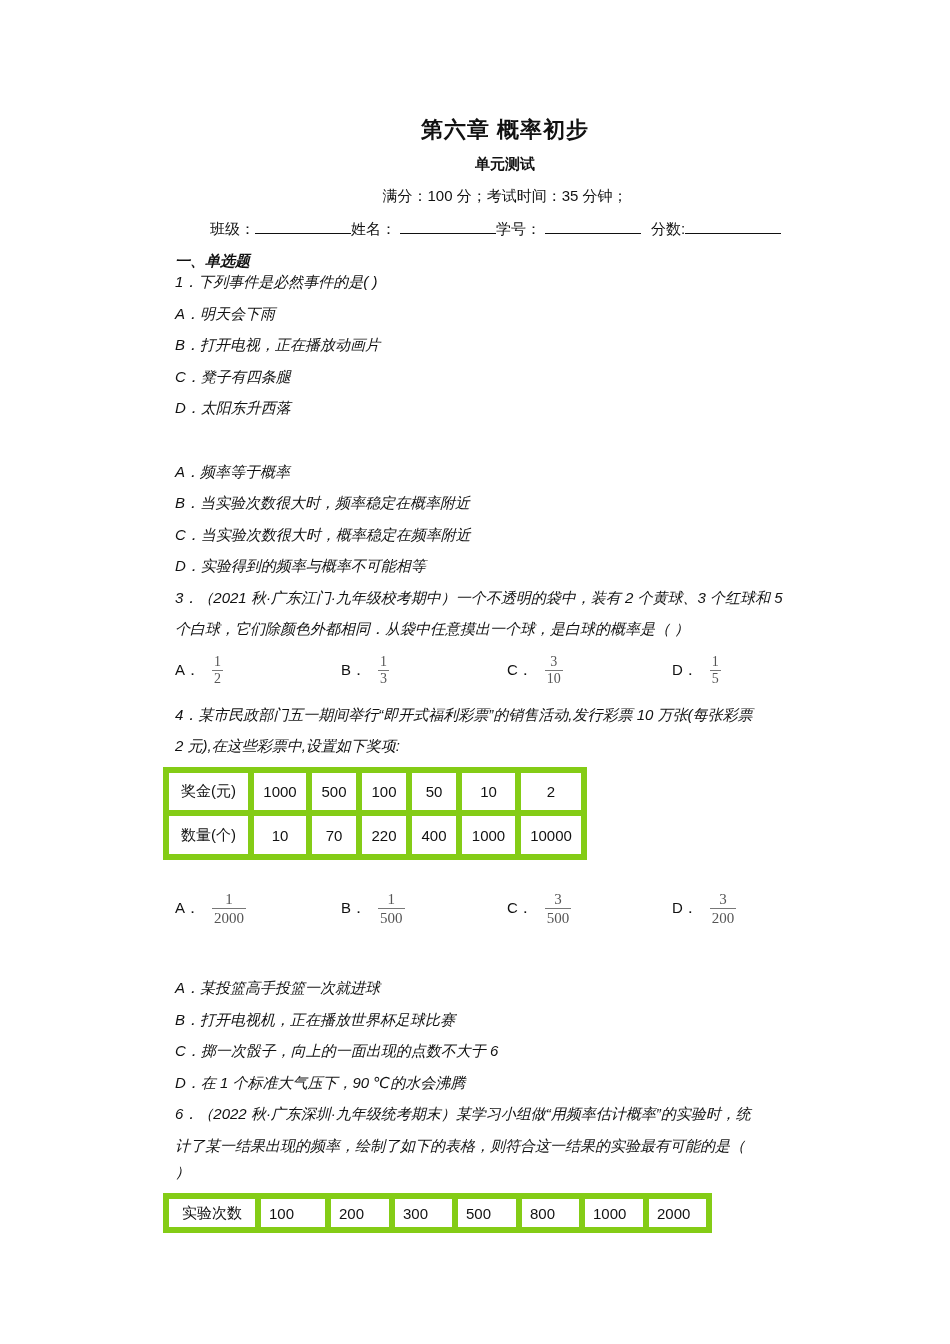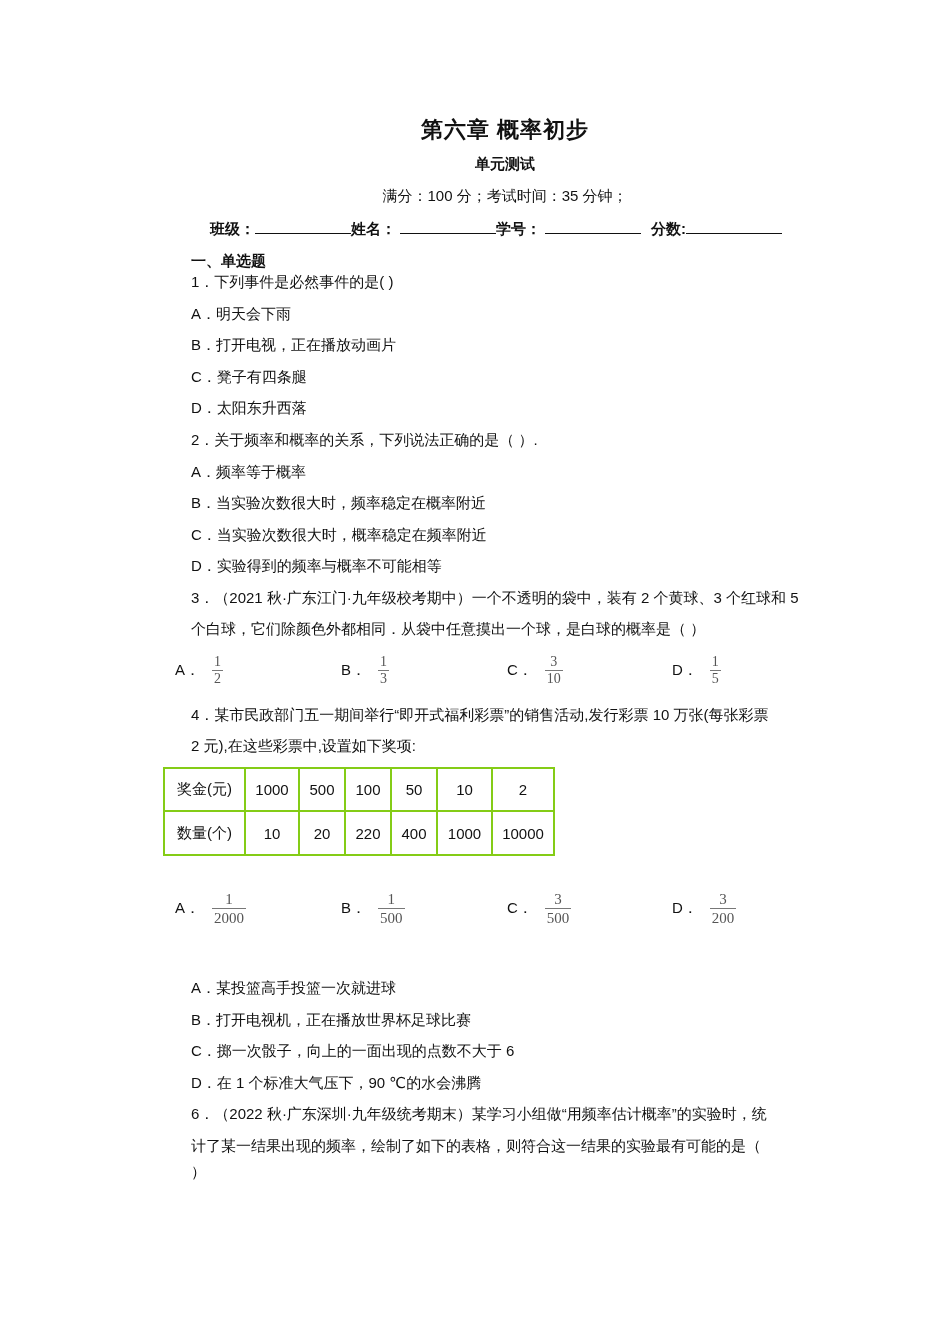--- a/index.html
+++ b/index.html
@@ -3,33 +3,33 @@
 <meta charset="utf-8">
 <style>
   html, body { margin:0; padding:0; background:#ffffff; }
   body { width:950px; height:1344px; position:relative; overflow:hidden;
          font-family:"Liberation Sans","DejaVu Sans",sans-serif; color:#111; }
   .page { position:absolute; left:0; top:0; width:950px; height:1344px;margin-left:30px; }
   .center { position:absolute; left:0; width:950px; text-align:center; }
   .title { top:115px; font-size:22px; font-weight:bold; letter-spacing:1px; }
   .subtitle { top:155px; font-size:15px; font-weight:bold; }
   .info { top:187px; font-size:15px; }
-  .fields { position:absolute; top:219px; left:180px; font-size:15px; white-space:nowrap;font-weight:bold; }
+  .fields { position:absolute; top:219px; left:180px; font-size:15px; white-space:nowrap; }
   .fields .blank { display:inline-block; border-bottom:1px solid #111; height:14px; vertical-align:baseline; }
-  .line { position:absolute; left:161px; font-size:15px; white-space:nowrap; }
+  .line { position:absolute; left:145px; font-size:15px; white-space:nowrap;font-style:italic; }
   .section { font-weight:bold; font-size:15px; }
   .opt-row { position:absolute; left:145px; font-size:15px; height:40px; }
   .opt { position:absolute; top:0; white-space:nowrap; display:flex; align-items:center; height:40px; }
   .frac { display:inline-flex; flex-direction:column; align-items:center; margin-left:12px;
           font-family:"Liberation Serif","DejaVu Serif",serif; font-size:14px; color:#555; line-height:16px; }
   .frac .num { padding:0 2px; }
   .frac .den { border-top:1px solid #777; padding:0 2px; }
   .frac.big { font-size:15px; line-height:18px; }
   table.grid { position:absolute; border-collapse:collapse; font-size:15px; }
-  table.grid td { border:2px solid #84cc16; text-align:center; padding:0; }
+  table.grid td { border:6px solid #84cc16; text-align:center; padding:0; }
 </style>
 </head>
 <body>
 
 <div class="page">
 
   <div class="center title">第六章  概率初步</div>
   <div class="center subtitle">单元测试</div>
   <div class="center info">满分：100 分；考试时间：35 分钟；</div>
 
@@ -38,21 +38,20 @@
   </div>
 
   <div class="line section" style="top:252px">一、单选题</div>
 
   <div class="line" style="top:273px">1．下列事件是必然事件的是(        )</div>
   <div class="line" style="top:305px">A．明天会下雨</div>
   <div class="line" style="top:336px">B．打开电视，正在播放动画片</div>
   <div class="line" style="top:368px">C．凳子有四条腿</div>
   <div class="line" style="top:399px">D．太阳东升西落</div>
 
-  <div class="line" style="top:431px">2．关于频率和概率的关系，下列说法正确的是（     ）.</div>
   <div class="line" style="top:463px">A．频率等于概率</div>
   <div class="line" style="top:526px">C．当实验次数很大时，概率稳定在频率附近</div>
   <div class="line" style="top:494px">B．当实验次数很大时，频率稳定在概率附近</div>
   <div class="line" style="top:557px">D．实验得到的频率与概率不可能相等</div>
 
   <div class="line" style="top:589px">3．（2021 秋·广东江门·九年级校考期中）一个不透明的袋中，装有 2 个黄球、3 个红球和 5</div>
   <div class="line" style="top:620px">个白球，它们除颜色外都相同．从袋中任意摸出一个球，是白球的概率是（        ）</div>
   <div class="opt-row" style="top:650px">
     <div class="opt" style="left:0">
       <span>A．</span>
@@ -94,21 +93,21 @@
       <td style="width:52px">1000</td>
       <td style="width:44px">500</td>
       <td style="width:44px">100</td>
       <td style="width:44px">50</td>
       <td style="width:53px">10</td>
       <td style="width:60px">2</td>
     </tr>
     <tr style="height:44px">
       <td>数量(个)</td>
       <td>10</td>
-      <td>20</td>
+      <td>70</td>
       <td>220</td>
       <td>400</td>
       <td>1000</td>
       <td>10000</td>
     </tr>
   </tbody>
     </table>
 
   <div class="opt-row" style="top:886px; height:44px">
     <div class="opt" style="left:0;height:44px">
@@ -143,14 +142,28 @@
 
   <div class="line" style="top:979px">A．某投篮高手投篮一次就进球</div>
   <div class="line" style="top:1011px">B．打开电视机，正在播放世界杯足球比赛</div>
   <div class="line" style="top:1042px">C．掷一次骰子，向上的一面出现的点数不大于 6</div>
   <div class="line" style="top:1074px">D．在 1 个标准大气压下，90 ℃的水会沸腾</div>
 
   <div class="line" style="top:1105px">6．（2022 秋·广东深圳·九年级统考期末）某学习小组做“用频率估计概率”的实验时，统</div>
   <div class="line" style="top:1137px">计了某一结果出现的频率，绘制了如下的表格，则符合这一结果的实验最有可能的是（</div>
   <div class="line" style="top:1163px">）</div>
 
+  <table class="grid" style="left:133px; top:1193px;">
+    <tbody>
+        <tr style="height:34px">
+      <td style="width:86px">实验次数</td>
+      <td style="width:56px;text-align:left;padding-left:8px">100</td>
+      <td style="width:50px;text-align:left;padding-left:8px">200</td>
+      <td style="width:49px;text-align:left;padding-left:8px">300</td>
+      <td style="width:50px;text-align:left;padding-left:8px">500</td>
+      <td style="width:49px;text-align:left;padding-left:8px">800</td>
+      <td style="width:50px;text-align:left;padding-left:8px">1000</td>
+      <td style="width:49px;text-align:left;padding-left:8px">2000</td>
+    </tr>
+  </tbody>
+    </table>
 
 </div>
 
 </body></html>

